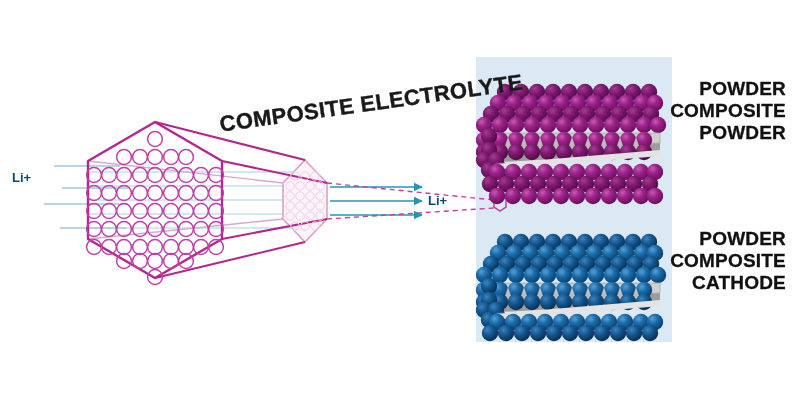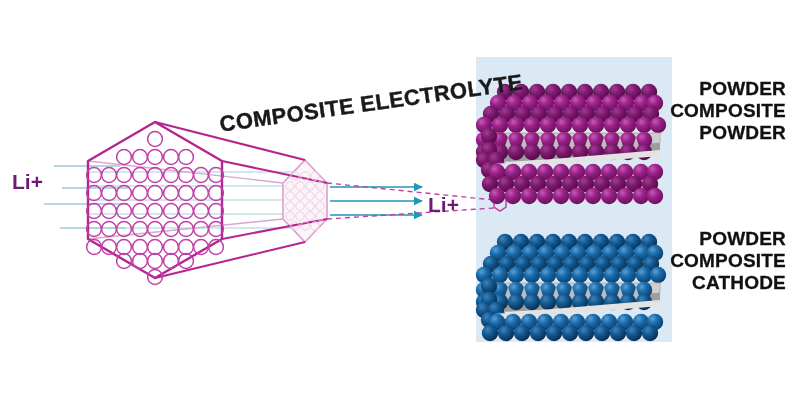--- a/index.html
+++ b/index.html
@@ -5,22 +5,22 @@
   html,body{margin:0;padding:0;}
   body{
     width:800px;height:400px;background:#ffffff;overflow:hidden;
     font-family:"Liberation Sans", sans-serif;position:relative;
   }
   #stage{position:absolute;left:0;top:0;width:800px;height:400px;}
   svg.layer{position:absolute;left:0;top:0;width:800px;height:400px;overflow:visible;}
 
   .lbl-li{
     position:absolute;font-family:"Liberation Sans",sans-serif;
-    font-weight:bold;font-size:21px;letter-spacing:0px;
-    color:#701a75;white-space:nowrap;
+    font-weight:bold;font-size:13px;letter-spacing:0px;
+    color:#0c4a6e;white-space:nowrap;
   }
   #li-left{left:12px;top:170px;}
   #li-right{left:428px;top:193px;}
 
   #composite-label{
     position:absolute;left:218px;top:112px;
     font-family:"Liberation Sans",sans-serif;
     font-weight:bold;font-size:22px;
     color:#1a1a1a;white-space:nowrap;
     transform:rotate(-8deg);transform-origin:left top;

